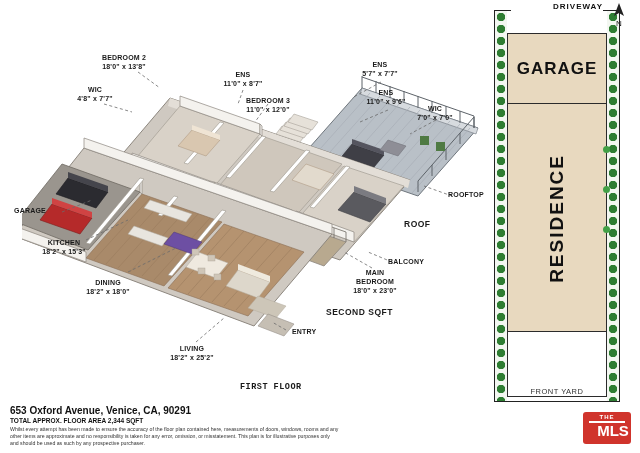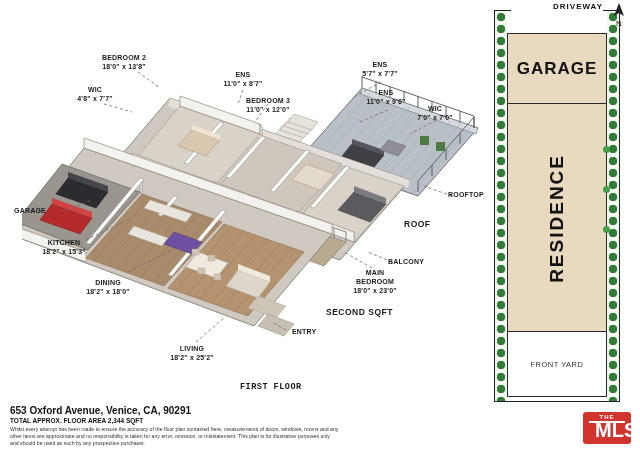--- a/index.html
+++ b/index.html
@@ -55,21 +55,21 @@
   }
   #site-garage { top:22px; height:70px; font-size:17px; letter-spacing:1px; }
   #site-residence {
     top:92px; height:228px; font-size:19px; letter-spacing:2px;
   }
   #site-residence span {
     writing-mode:vertical-rl; transform:rotate(180deg);
   }
   #site-frontyard {
     top:320px; height:64px; background:#ffffff; border:1px solid #2b2b2b;
-    font-size:7.5px; letter-spacing:0.5px; color:#333; font-weight:normal;
+    font-size:7.5px; letter-spacing:0.5px; color:#333; font-weight:normal;align-items:flex-end;
   }
   #site-driveway {
     position:absolute; left:16px; top:-9px; width:92px; text-align:right;
     font-size:8px; font-weight:bold; letter-spacing:1px; background:#fff;
   }
   .site-dot {
     position:absolute; right:-3px; width:7px; height:7px; border-radius:50%;
     background:#43a047;
   }
 
@@ -85,21 +85,21 @@
   
   #mls-logo {
     position:absolute; left:583px; top:412px; width:48px; height:32px;
     background:#d0342c; border-radius:3px; color:#fff;
     font-weight:bold; text-align:center;
   }
   #mls-logo .the {
     font-size:6px; letter-spacing:1px; margin-top:2px;
   }
   #mls-logo .mls {
-    font-size:20px; line-height:15px; letter-spacing:0px;padding-left:12px;
+    font-size:15px; line-height:15px; letter-spacing:0px;padding-left:12px;
   }
   #mls-logo .bar { height:2px; background:#fff; margin:1px 6px 0; }
 </style>
 </head>
 <body>
 
 <div class="stage">
 
   <svg id="roof-level" width="230" height="170" style="position:absolute;left:300px;top:70px;">
 

